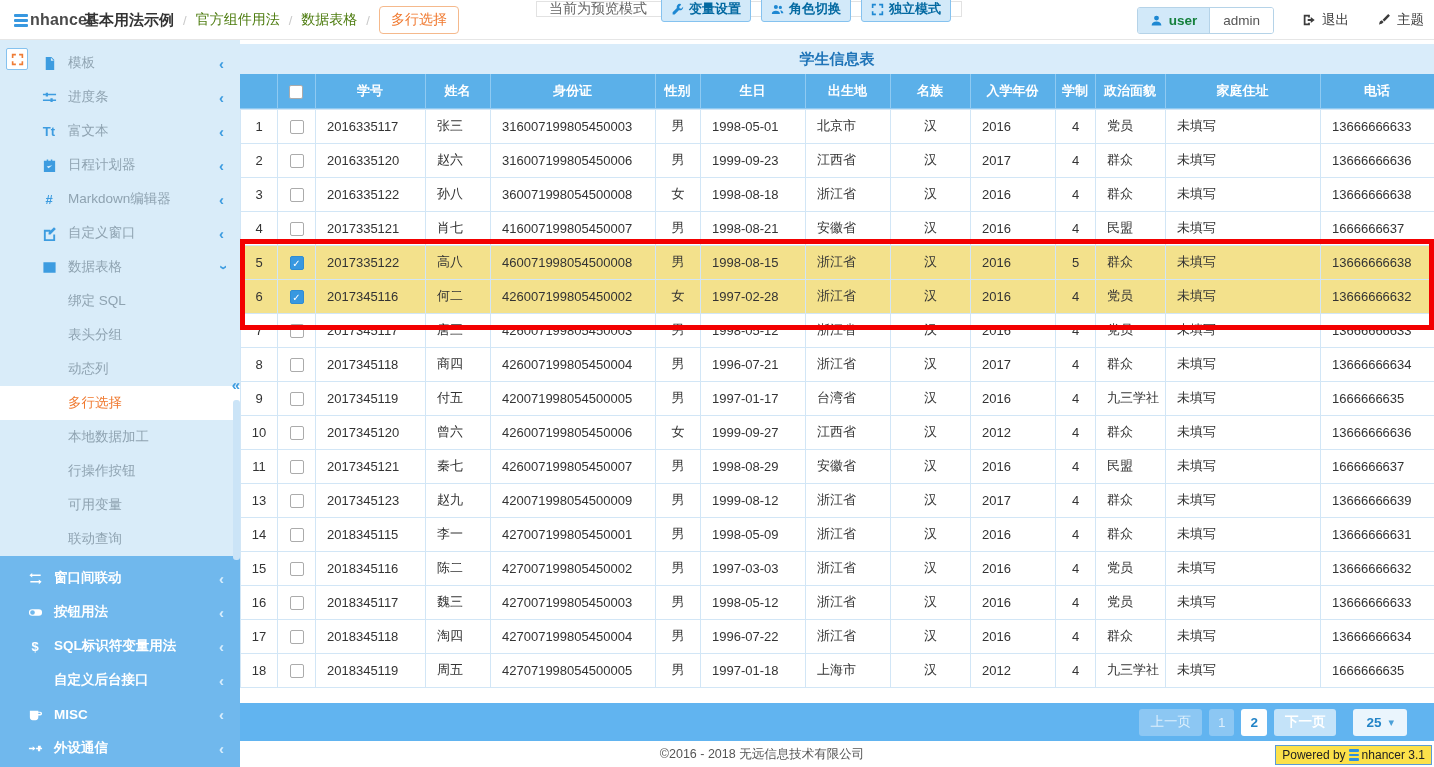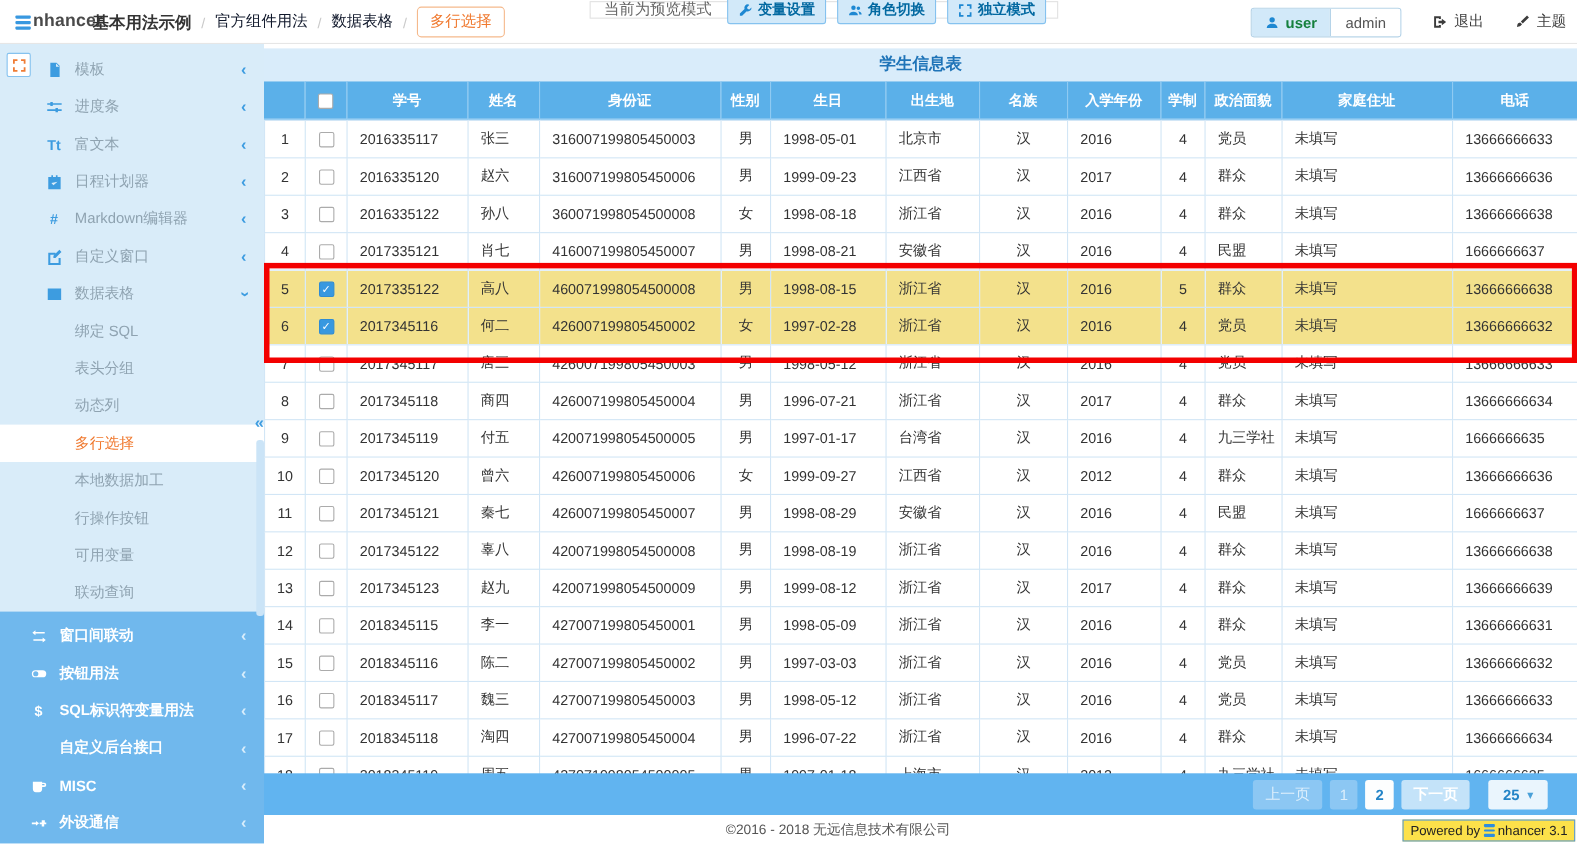--- a/index.html
+++ b/index.html
@@ -11,21 +11,21 @@
   .topbar { position:absolute; left:0; top:0; width:1434px; height:40px; background:#fff;
             border-bottom:1px solid #e6e6e6; z-index:30; }
   .logo { position:absolute; left:14px; top:0; height:40px; display:flex; align-items:center; gap:2px; }
   .bars { display:inline-flex; flex-direction:column; gap:2px; }
   .bars i { display:block; width:14px; height:3px; background:#3898e0; border-radius:1px; }
   .bars.small i { width:10px; height:2.6px; gap:2px; }
   .logo-text { font-size:16px; font-weight:bold; color:#4a4a4a; letter-spacing:.2px; }
   .crumbs { position:absolute; left:84px; top:0; height:40px; display:flex; align-items:center; gap:9px; }
   .crumb-main { font-size:15px; font-weight:bold; color:#333; }
   .crumb-sep { color:#c9c9c9; font-size:13px; }
-  .crumb { color:#0f172a; font-size:14px; }
+  .crumb { color:#4d7c0f; font-size:14px; }
   .crumb-active { color:#f0792f; font-size:14px; border:1px solid #f5b98c; border-radius:4px; padding:4px 11px; background:#fff; }
 
   .mode-box { position:absolute; left:536px; top:1px; height:16px; display:flex; align-items:center;
               gap:10px; border:1px solid #e2e2e2; padding:0 10px 0 12px; background:#fff; }
   .mode-text { font-size:14px; color:#666; margin-right:4px; }
   .blue-btn { display:inline-flex; align-items:center; gap:5px; background:#d2e9f9; border:1px solid #85c2ef;
               color:#0369a1; font-size:13px; font-weight:bold; border-radius:3px; padding:3px 9px; cursor:pointer; }
   .blue-btn .icon svg { width:13px; height:13px; display:block; fill:#1e88d2; }
 
   .top-right { position:absolute; right:10px; top:0; height:40px; display:flex; align-items:center; gap:28px; }
@@ -534,36 +534,20 @@
               <td>1998-08-29</td>
               <td>安徽省</td>
               <td class="c">汉</td>
               <td>2016</td>
               <td class="c">4</td>
               <td>民盟</td>
               <td>未填写</td>
               <td>1666666637</td>
             </tr>
             <tr>
-              <td class="c">12</td>
-              <td class="c"><span class="cb"></span></td>
-              <td>2017345122</td>
-              <td>辜八</td>
-              <td>420071998054500008</td>
-              <td class="c">男</td>
-              <td>1998-08-19</td>
-              <td>浙江省</td>
-              <td class="c">汉</td>
-              <td>2016</td>
-              <td class="c">4</td>
-              <td>群众</td>
-              <td>未填写</td>
-              <td>13666666638</td>
-            </tr>
-            <tr>
               <td class="c">13</td>
               <td class="c"><span class="cb"></span></td>
               <td>2017345123</td>
               <td>赵九</td>
               <td>420071998054500009</td>
               <td class="c">男</td>
               <td>1999-08-12</td>
               <td>浙江省</td>
               <td class="c">汉</td>
               <td>2017</td>

